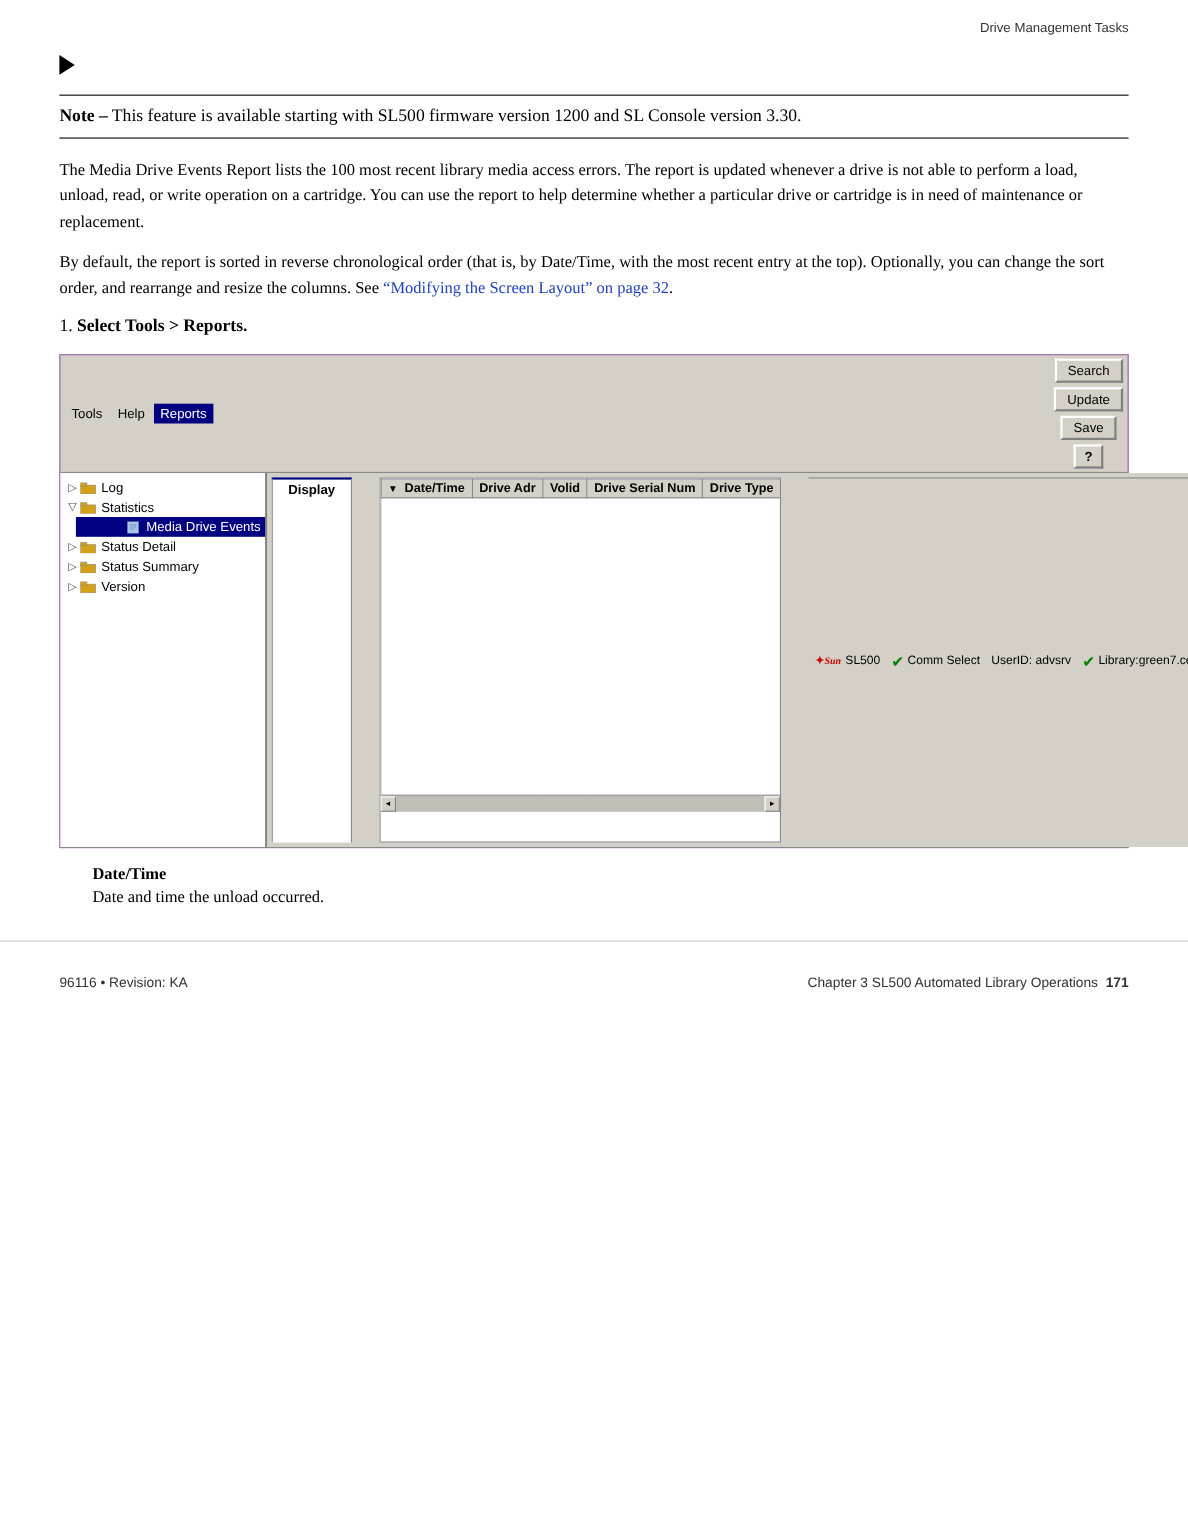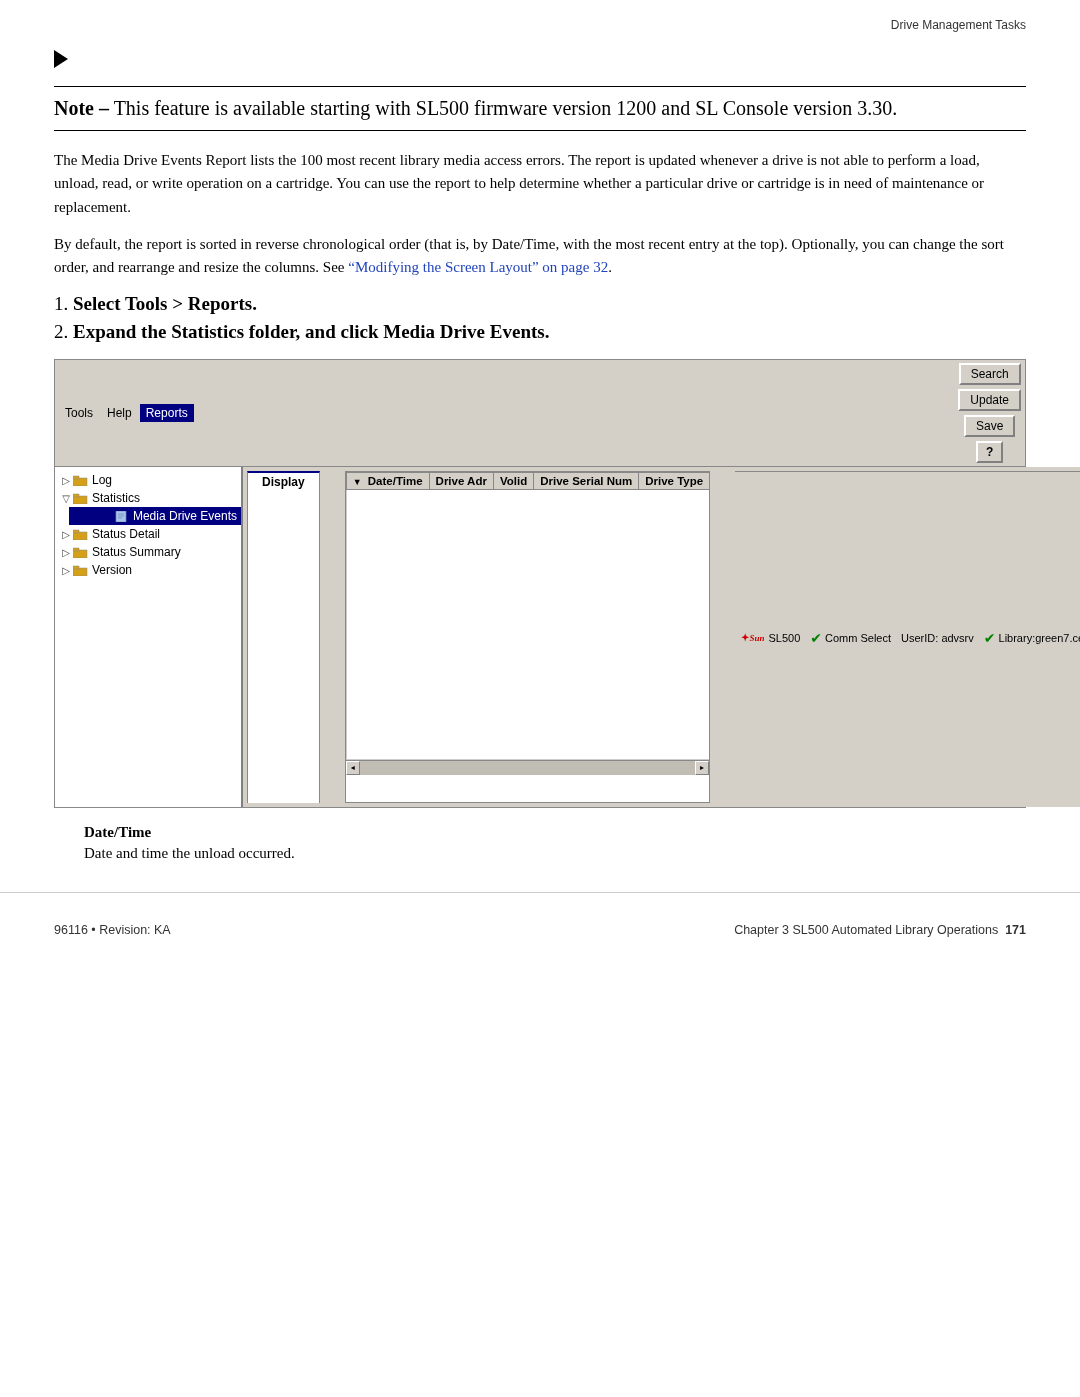--- a/index.html
+++ b/index.html
@@ -43,21 +43,21 @@
       display: inline-block;
       margin-right: 4px;
       flex-shrink: 0;
     }
 
     .note-box {
       border-top: 1.5px solid #000;
       border-bottom: 1.5px solid #000;
       padding: 10px 0;
       margin-bottom: 18px;
-      font-size: 20px;
+      font-size: 16px;
     }
 
     .note-box .note-bold {
       font-weight: bold;
     }
 
     .body-text {
       font-size: 15px;
       line-height: 1.55;
       margin-bottom: 14px;
@@ -66,21 +66,21 @@
     .link-text {
       color: #2244bb;
     }
 
     .step-list {
       list-style: none;
       margin: 10px 0 14px 0;
     }
 
     .step-list li {
-      font-size: 19px;
+      font-size: 16px;
       margin-bottom: 6px;
       font-weight: normal;
     }
 
     .step-list li .step-num {
       font-weight: normal;
     }
 
     .step-bold {
       font-weight: bold;
@@ -388,23 +388,20 @@
 
   <p class="body-text">The Media Drive Events Report lists the 100 most recent library media access errors. The report is updated whenever a drive is not able to perform a load, unload, read, or write operation on a cartridge. You can use the report to help determine whether a particular drive or cartridge is in need of maintenance or replacement.</p>
 
   <p class="body-text">
     <span>By default, the report is sorted in reverse chronological order (that is, by Date/Time, with the most recent entry at the top). Optionally, you can change the sort order, and rearrange and resize the columns. See </span><span class="link-text">“Modifying the Screen Layout” on page 32</span><span>.</span>
   </p>
 
   <ol class="step-list">
     <li>
       <span class="step-num">1. </span><span class="step-bold">Select Tools &gt; Reports.</span>
-    </li>
-    <li>
-      <span class="step-num">2. </span><span class="step-bold">Expand the Statistics folder, and click Media Drive Events.</span>
     </li>
   </ol>
 
   <div class="app-window">
 
     <div class="app-menubar">
       <div class="app-menubar-left">
         <span class="menu-item">Tools</span>
         <span class="menu-item">Help</span>
         <span class="menu-item active">Reports</span>

